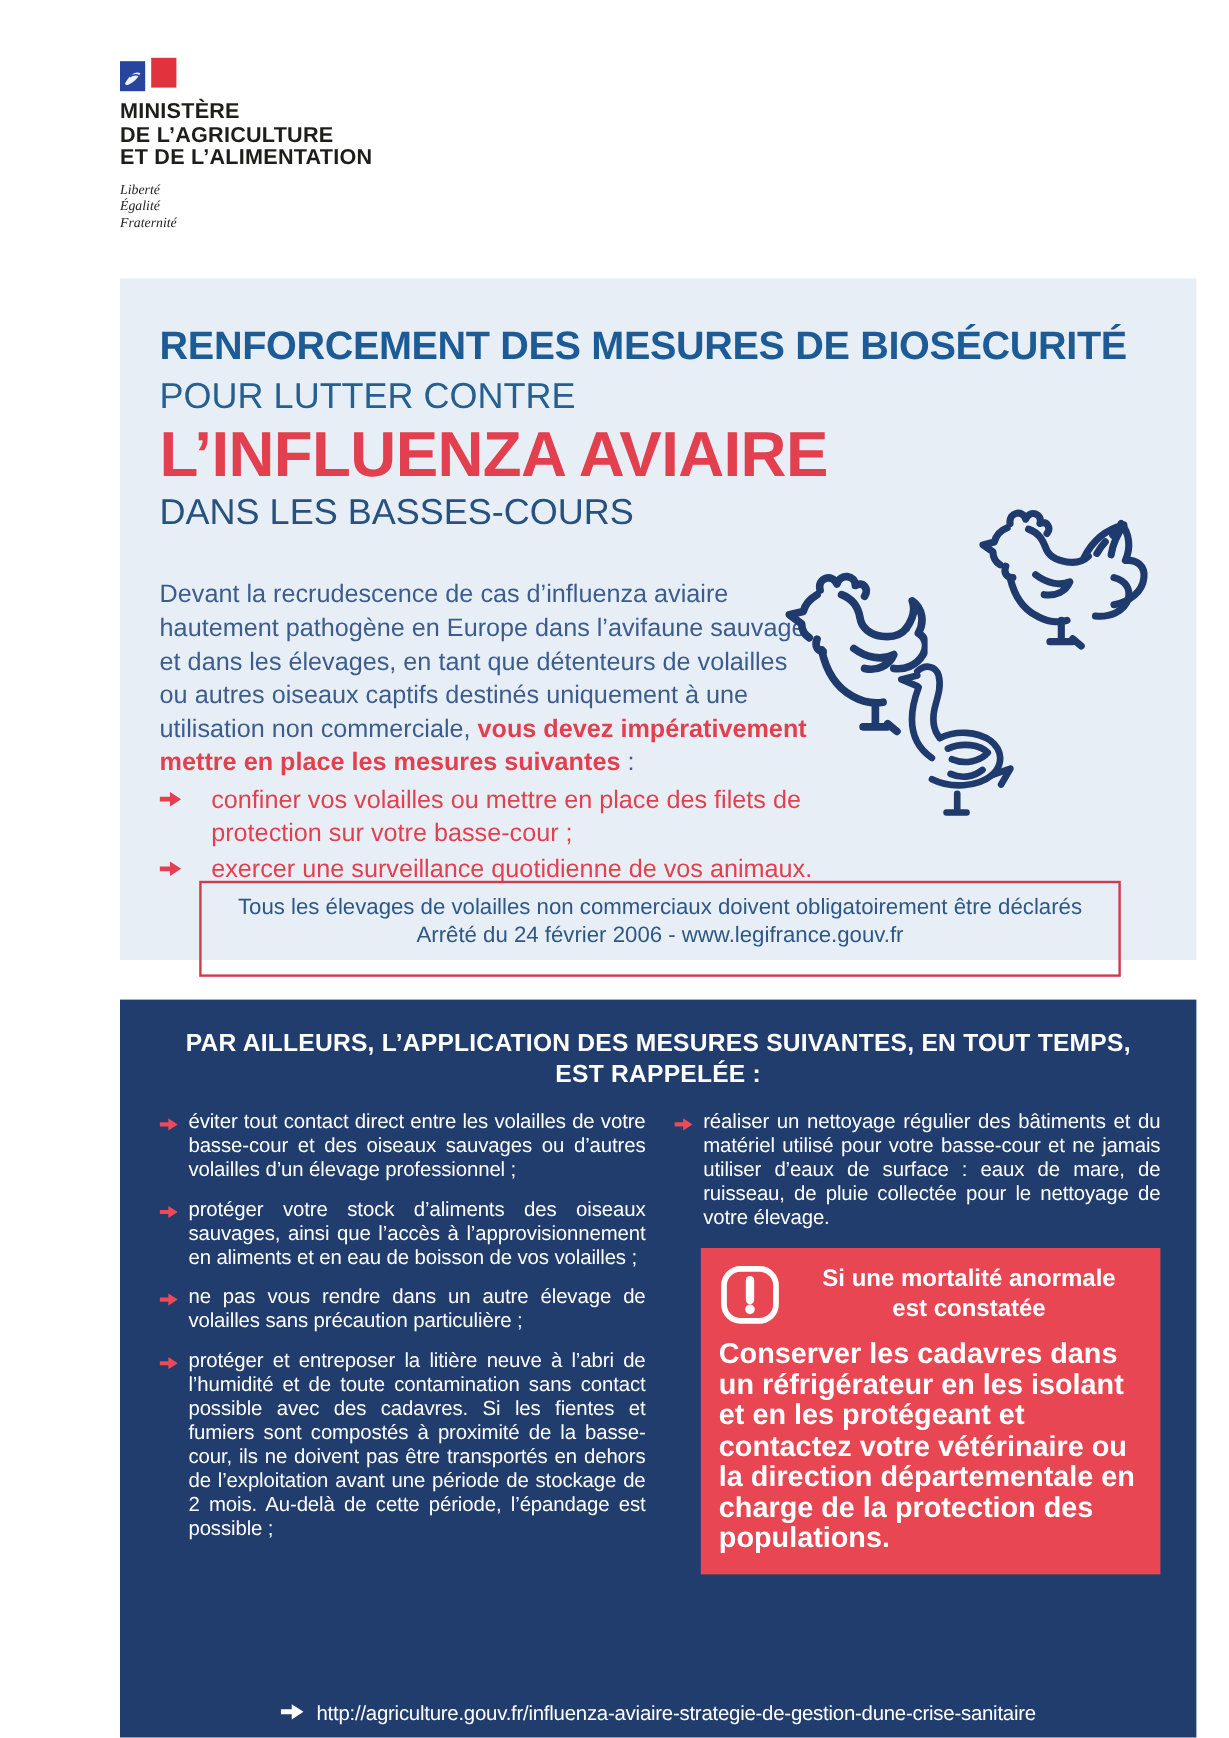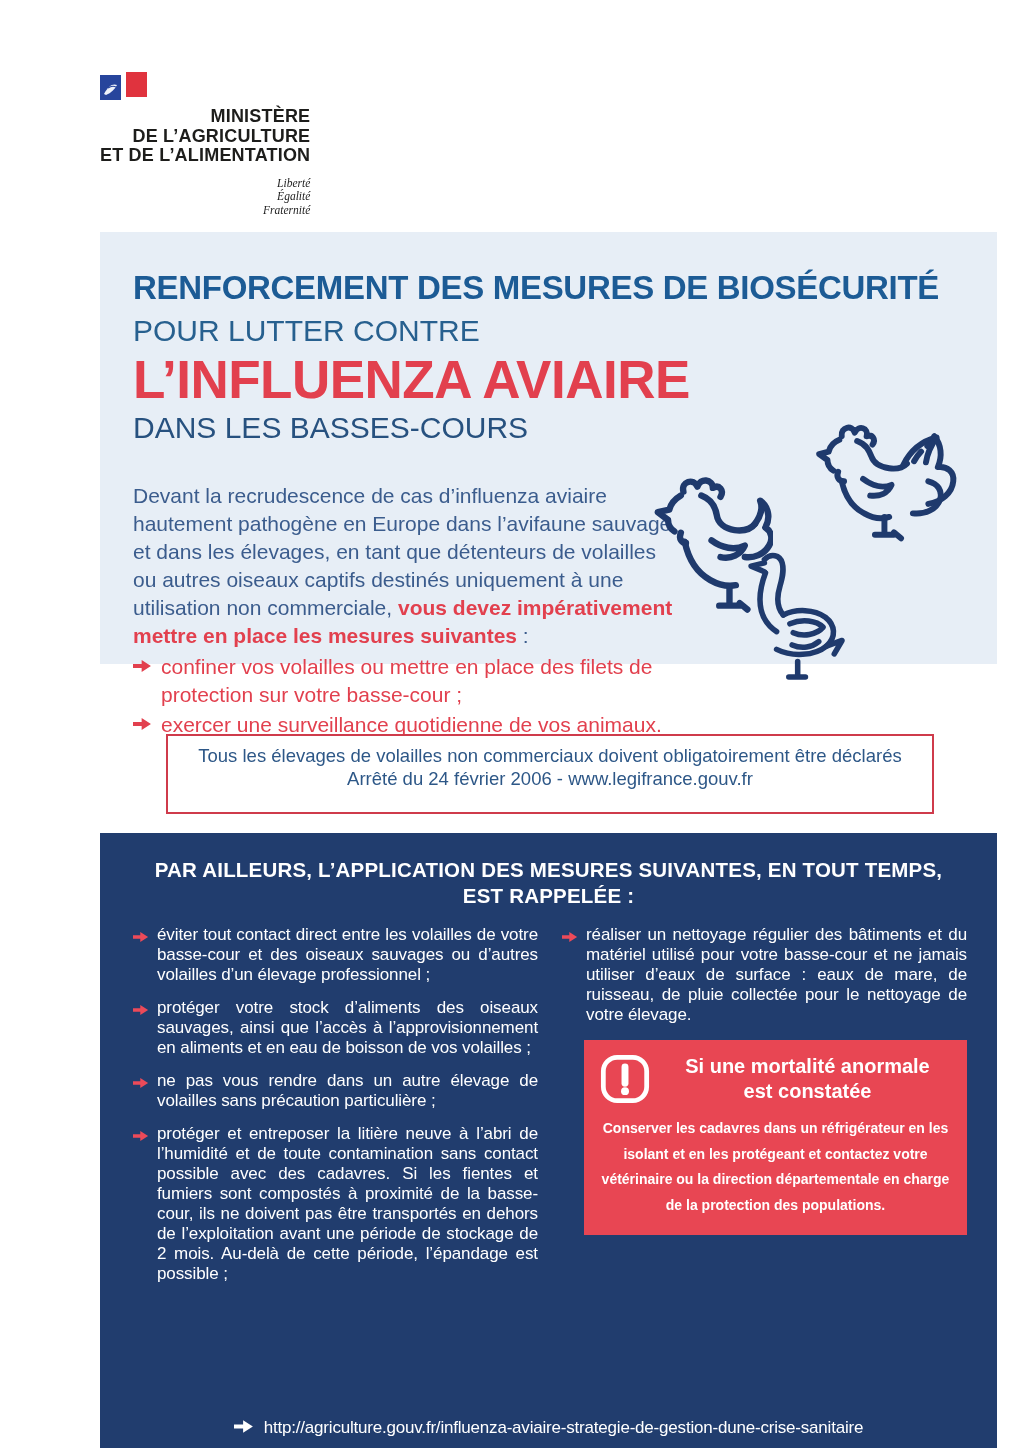--- a/index.html
+++ b/index.html
@@ -6,36 +6,36 @@
     --navy:#213d6e; --panel:#e7eef6; --red:#e2404e; --alert-red:#e84653;
     --title-blue:#1c5b95; --mid-blue:#27608f; --body-blue:#3b5c8d;
     --box-border:#cf3b4b; --box-text:#2d5787; --flag-blue:#27459c; --flag-red:#e0333e;
     --ink:#1d1d1b; --bird:#1f3a6d; --arrow-pink:#ec4a59;
   }
   html,body{margin:0;padding:0;background:#fff;}
   body{font-family:"Liberation Sans", sans-serif; width:1024px; height:1448px; overflow:hidden;}
   .page{position:relative; width:1024px; height:1448px; background:#fff;}
 
   
-  .ministry{position:absolute; left:100px; top:72px; color:var(--ink);text-align:right;}
+  .ministry{position:absolute; left:100px; top:48px; color:var(--ink);}
   .flag{width:50px; height:30px; display:block;}
   .ministry-name{margin-top:5px; font-weight:700; font-size:18px; line-height:19.5px; letter-spacing:.2px;}
   .motto{margin-top:11px; font-family:"Liberation Serif", serif; font-style:italic; font-size:11.5px; line-height:13.5px; color:#222;}
 
   
-  .light-panel{position:absolute; left:100px; top:232px; width:897px; height:432px; background:var(--panel);}
+  .light-panel{position:absolute; left:100px; top:232px; width:897px; height:568px; background:var(--panel);}
   .hero{padding:37px 0 0 33px;}
   .t1{font-size:33px; font-weight:700; color:var(--title-blue); letter-spacing:-.3px;}
   .t2{font-size:30px; font-weight:500; color:var(--mid-blue); margin-top:7px;}
   .t3{font-size:53px; font-weight:700; color:var(--red); margin-top:1px; letter-spacing:-.5px;}
   .t4{font-size:30px; font-weight:500; color:#27517f; margin-top:1px;}
   .intro{position:absolute; left:33px; top:250px; width:545px; font-size:21px; line-height:28px; color:var(--body-blue);}
   .intro-em{color:var(--red); font-weight:700;}
   .hero-bullets{list-style:none; margin:3px 0 0; padding:0; color:var(--red);}
-  .hero-bullets li{display:flex; gap:9px; margin-top:2px;}
+  .hero-bullets li{display:flex; gap:24px; margin-top:2px;}
   .arrow{flex-shrink:0; margin-top:6px; color:var(--red);}
   .arrow svg{display:block;}
 
   
   .birds{position:absolute; left:540px; top:190px; width:357px; height:305px; color:var(--bird);}
   .bird{position:absolute;}
   .bird svg{display:block; width:100%; height:auto; stroke:currentColor; fill:none; stroke-width:5; stroke-linecap:round; stroke-linejoin:round;}
   .bird-hen{left:5px; top:48px; width:128px;}
   .bird-rooster{left:140px; top:0px; width:178px;}
   .bird-goose{left:100px; top:122px; width:122px;}
@@ -51,21 +51,21 @@
   .m-list{list-style:none; margin:0; padding:0;}
   .m-list li{display:flex; gap:8px; font-size:17px; line-height:20px; text-align:justify; letter-spacing:-.1px;}
   .m-list li + li{margin-top:13px;}
   .m-arrow{flex-shrink:0; margin-top:3px; color:var(--arrow-pink);}
 
   
   .alert{margin:15px 0 0 22px; background:var(--alert-red); padding:13px 15px 17px;}
   .alert-head{display:flex; align-items:center; gap:12px;}
   .warn-icon{flex-shrink:0;}
   .alert-title{flex:1; text-align:center; font-weight:700; font-size:20px; line-height:25px;}
-  .alert-body{margin-top:11px; text-align:center; font-weight:700; font-size:14px; line-height:25.5px;}
+  .alert-body{margin-top:11px; text-align:left; font-weight:700; font-size:24px; line-height:25.5px;}
 
   
   .navy-footer{position:absolute; left:0; right:0; bottom:38px; display:flex; justify-content:center; align-items:center; gap:10px; font-size:17px; letter-spacing:-.2px; color:#fff;}
   .navy-footer .f-arrow{color:#fff; margin-top:2px;}
 </style>
 </head>
 <body>
 
 <div class="page">
 

